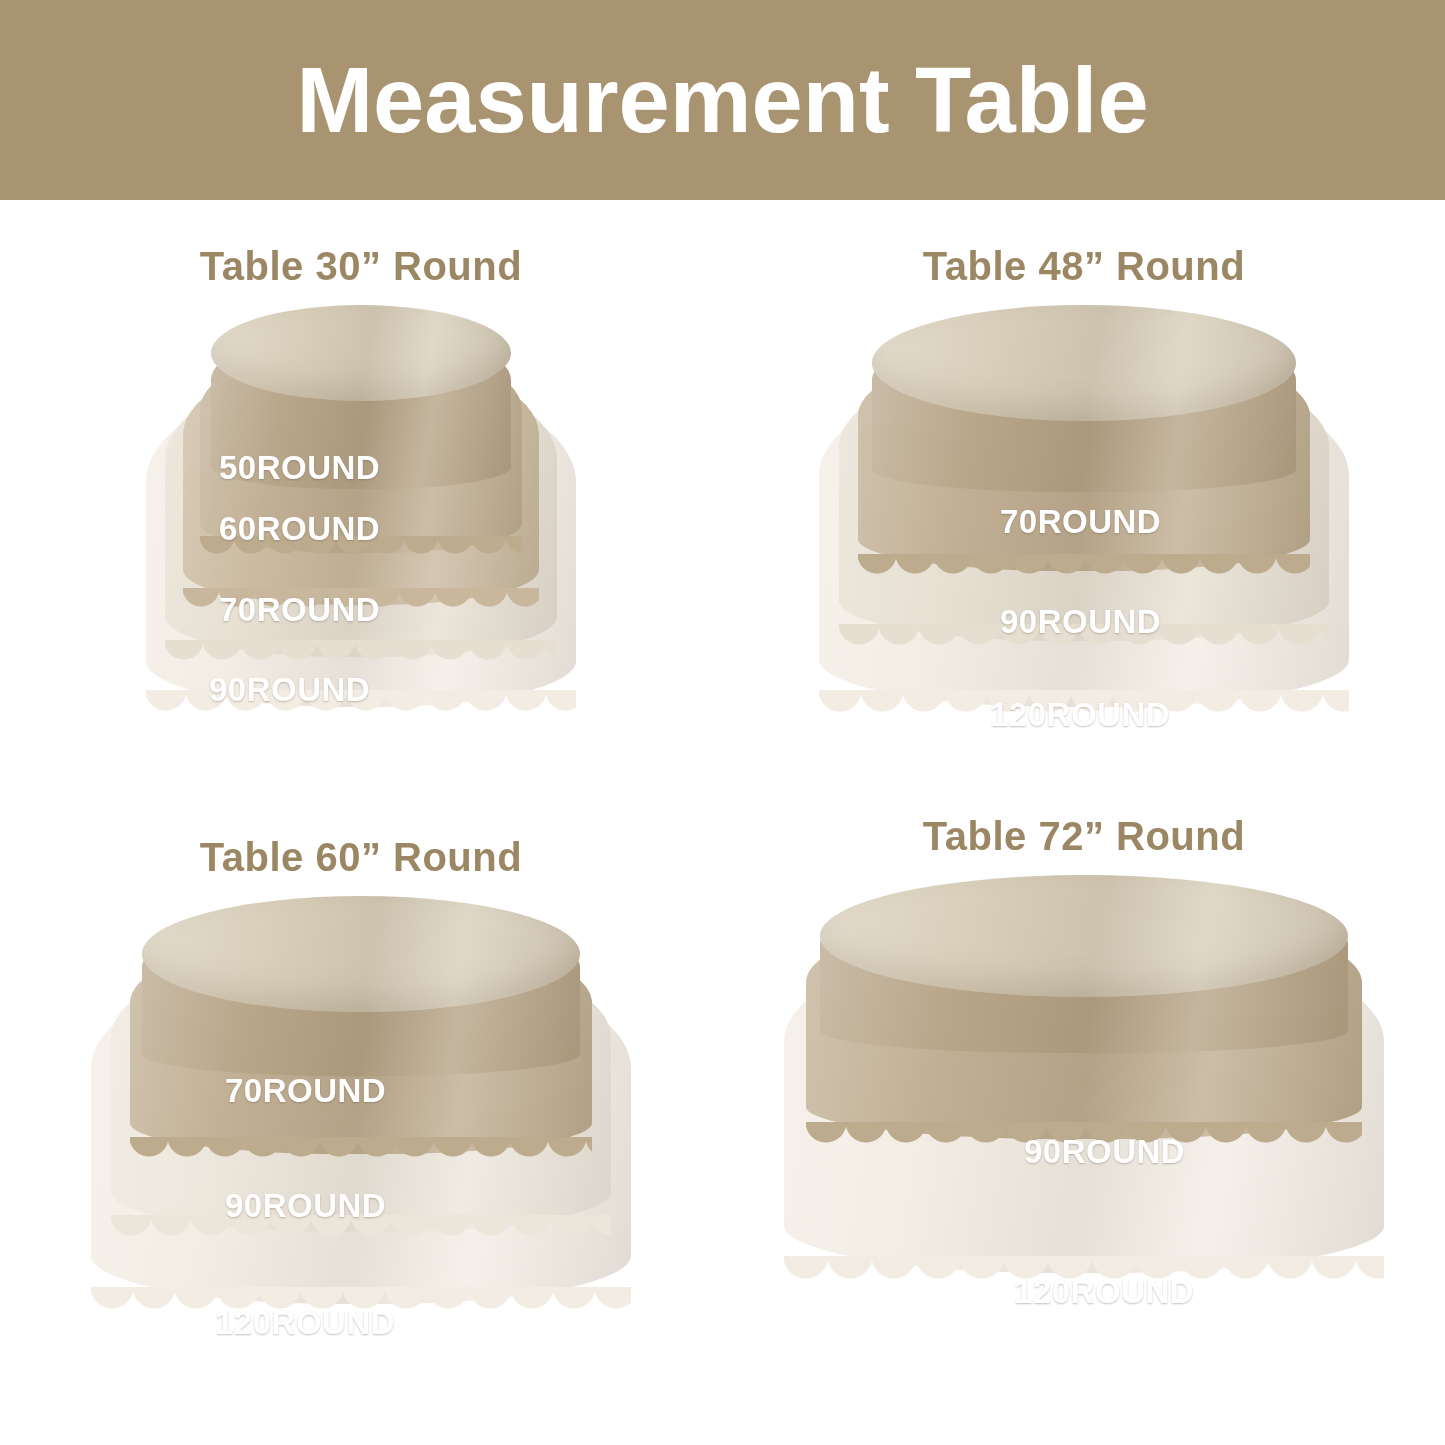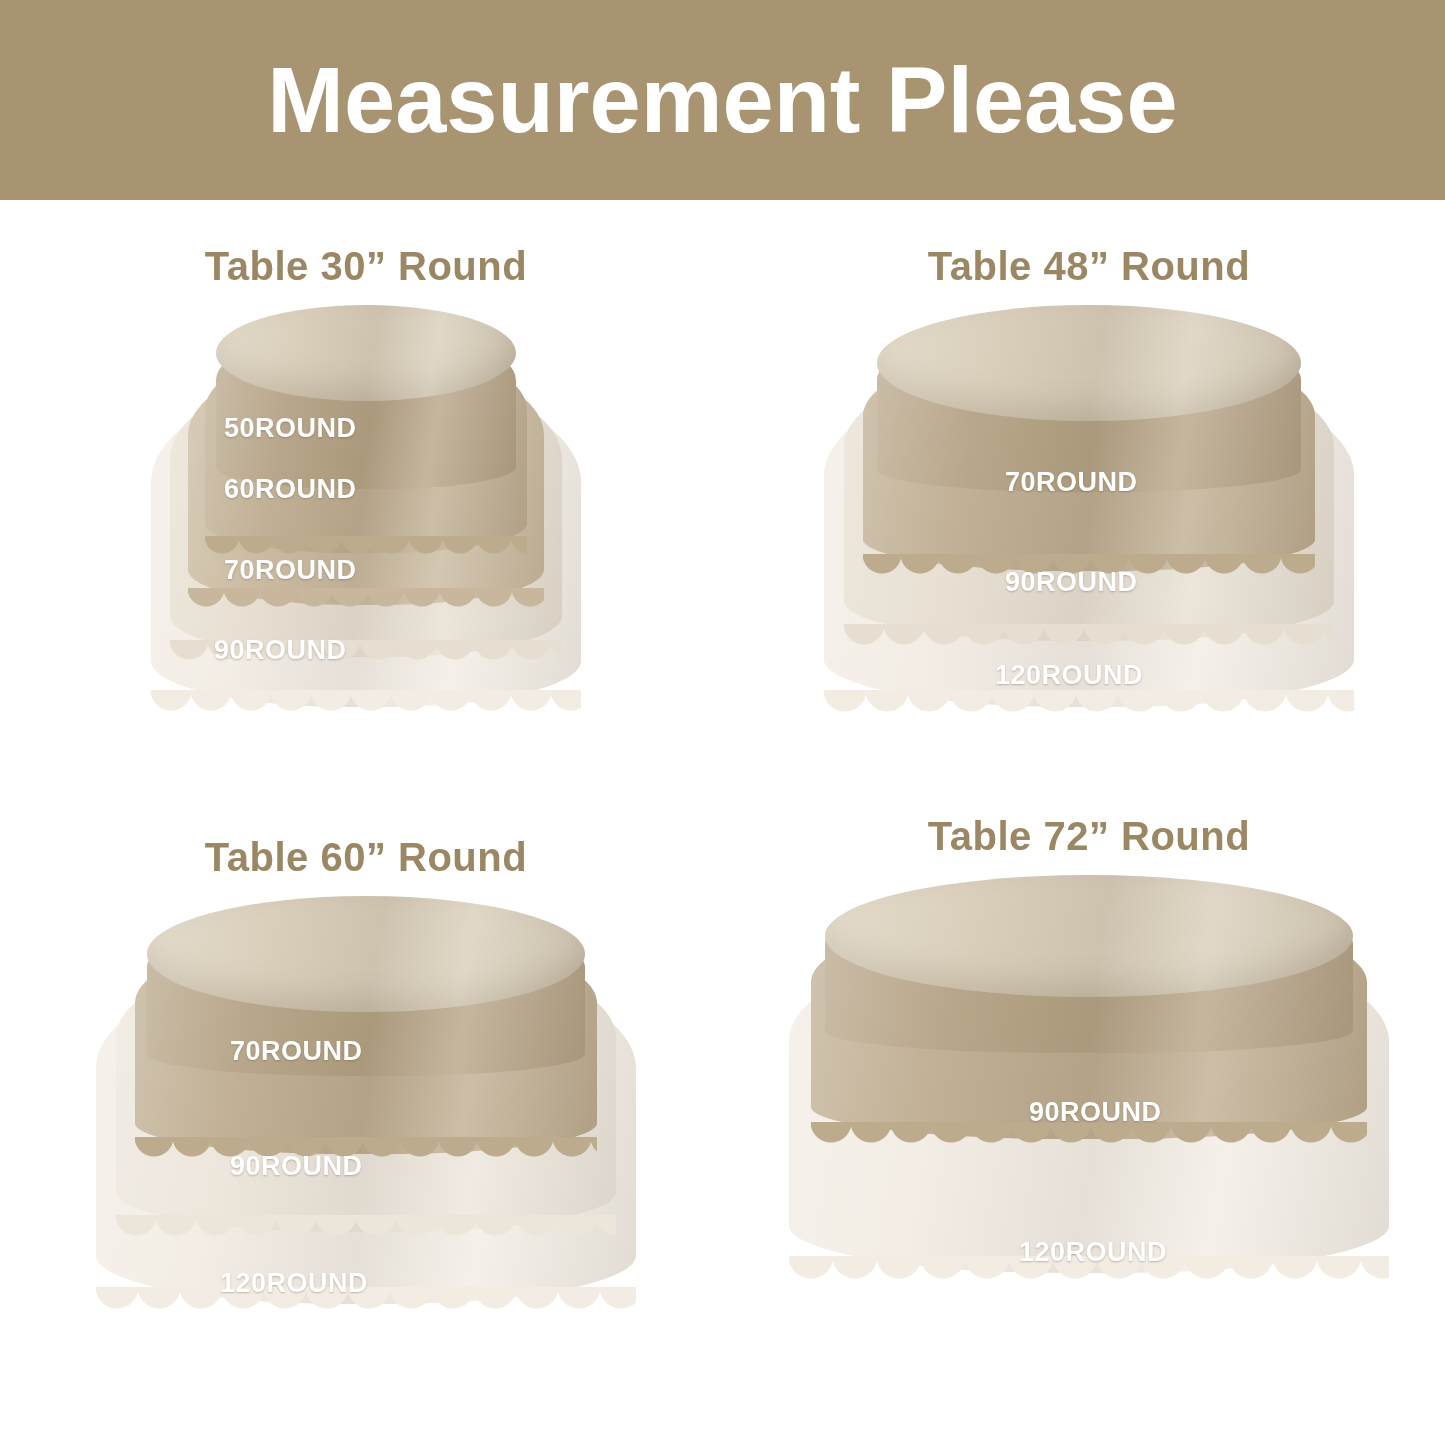--- a/index.html
+++ b/index.html
@@ -46,21 +46,20 @@
     position: absolute;
     left: 0;
     top: 200px;
     width: 1445px;
     height: 1160px;
   }
   .cell {
     position: absolute;
     width: 722px;
     height: 560px;
-    padding-left: 10px;
   }
   .cell-tl { left: 0;    top: 10px; }
   .cell-tr { left: 723px; top: 10px; }
   .cell-bl { left: 0;    top: 601px; }
   .cell-br { left: 723px; top: 580px; }
 
   .cell-title {
     position: absolute;
     top: 34px;
     left: 0;
@@ -122,25 +121,26 @@
     position: absolute;
     left: 0; top: 0; right: 0; bottom: 0;
     border-radius: inherit;
     background: linear-gradient(100deg, rgba(255,255,255,0.30) 0%, rgba(255,255,255,0.06) 26%, rgba(0,0,0,0.05) 52%, rgba(255,255,255,0.22) 72%, rgba(0,0,0,0.07) 100%);
     pointer-events: none;
   }
 
   .size-label {
     position: absolute;
     color: #ffffff;
-    font-size: 27px;
+    font-size: 33px;
     font-weight: bold;
     letter-spacing: 0.5px;
     white-space: nowrap;
     text-shadow: 0 1px 2px rgba(90,78,58,0.35);
+    margin-top: 36px;
   }
 
   
   .footer {
     position: absolute;
     left: 0;
     bottom: 34px;
     width: 1445px;
     text-align: center;
     color: #9b8763;
@@ -148,21 +148,21 @@
     font-weight: normal;
     letter-spacing: -0.2px;
   }
 </style>
 </head>
 <body>
 
 <div class="page">
 
   <div class="header">
-    <div class="header-title">Measurement Please</div>
+    <div class="header-title">Measurement Table</div>
   </div>
 
   <div class="grid">
 
     <div class="cell cell-tl">
       <div class="cell-title">Table 30” Round</div>
 
       <div class="table-art art-30">
 
         <div class="layer tone-f" style="width:430px; height:330px; top:72px;">

